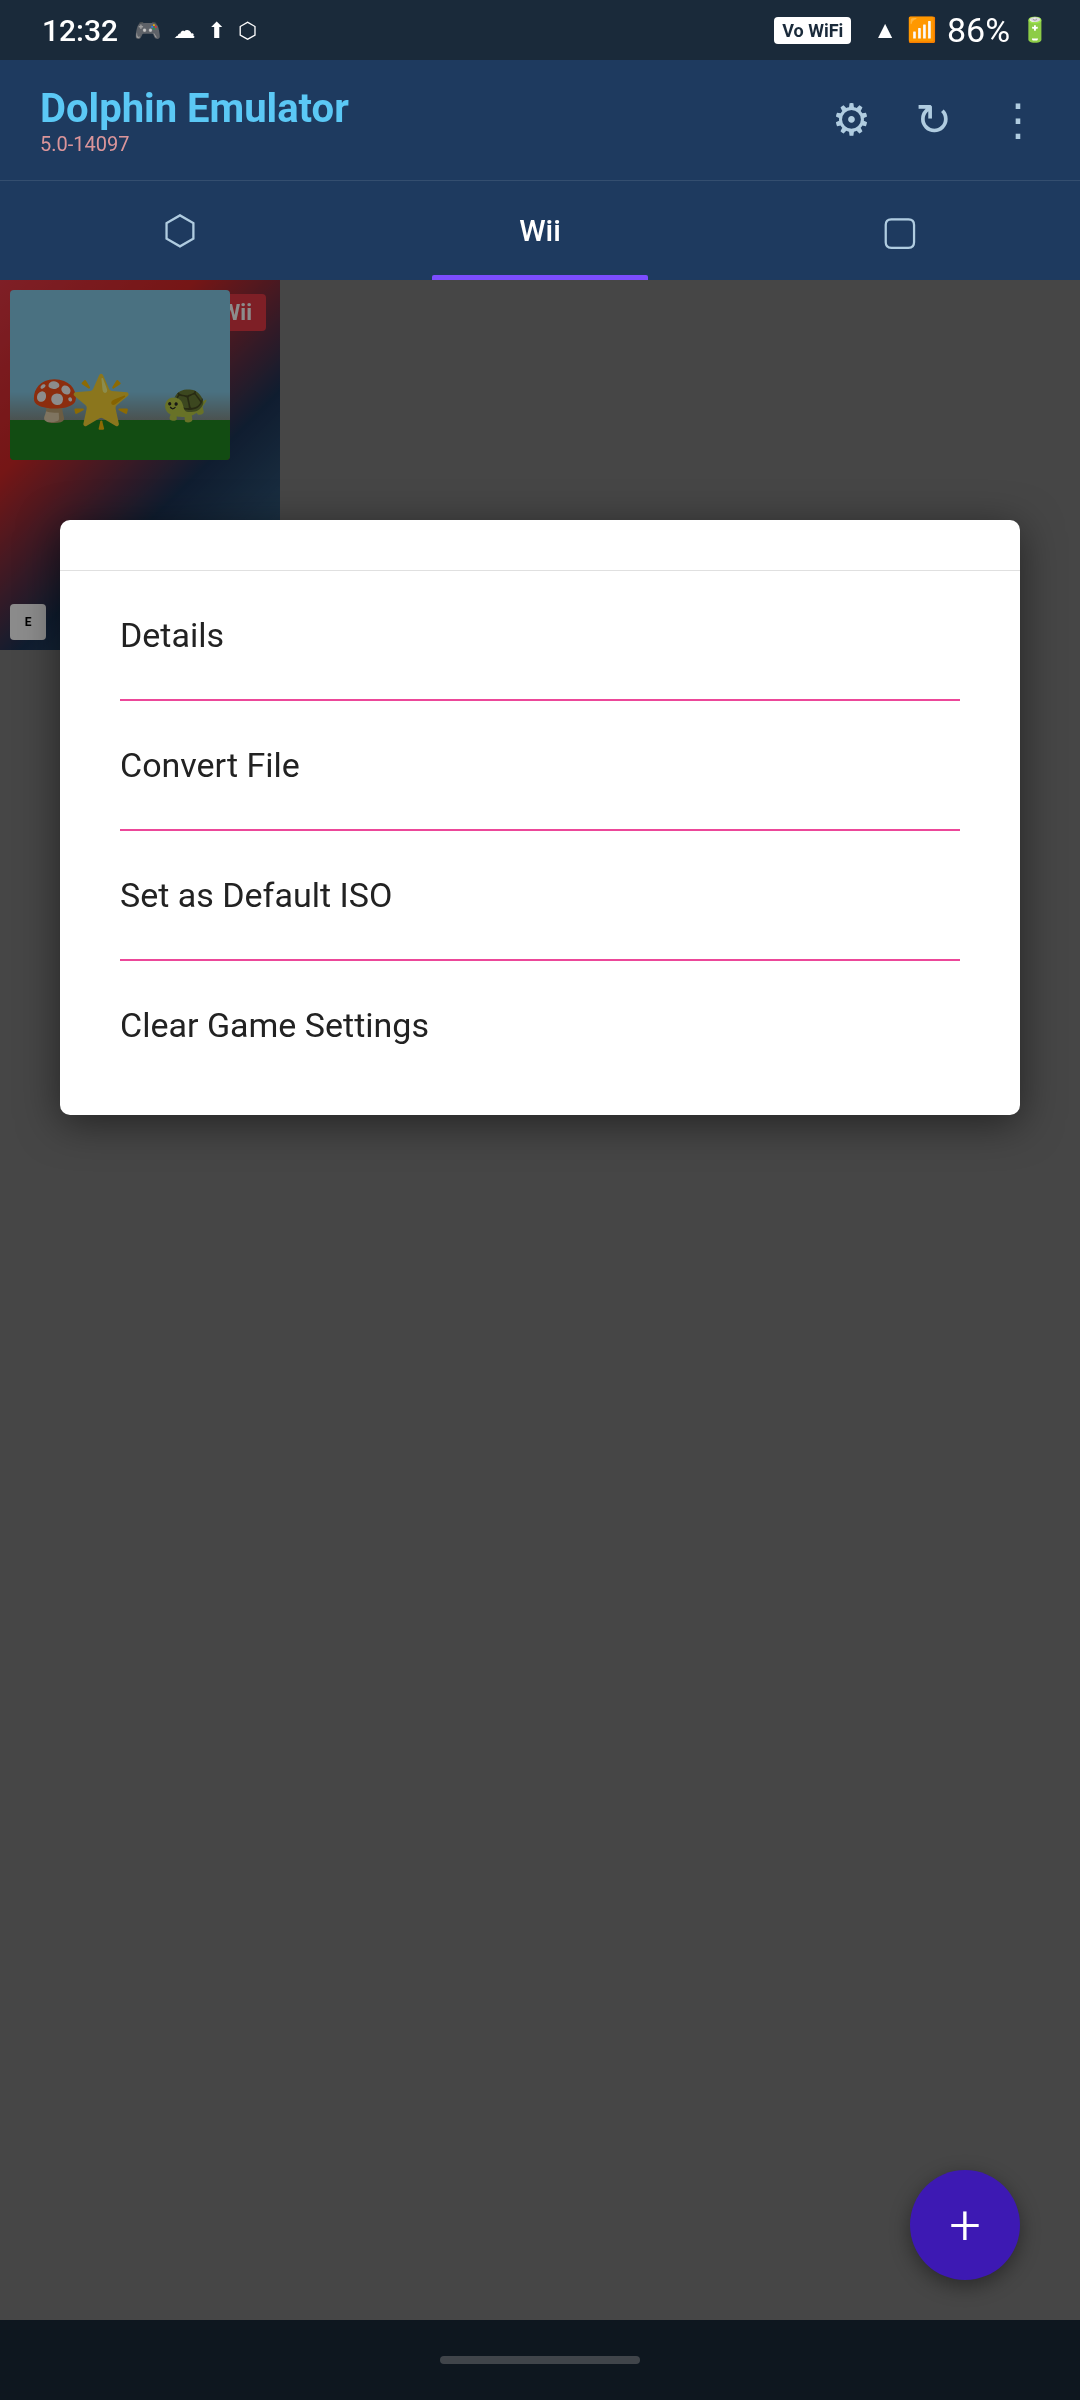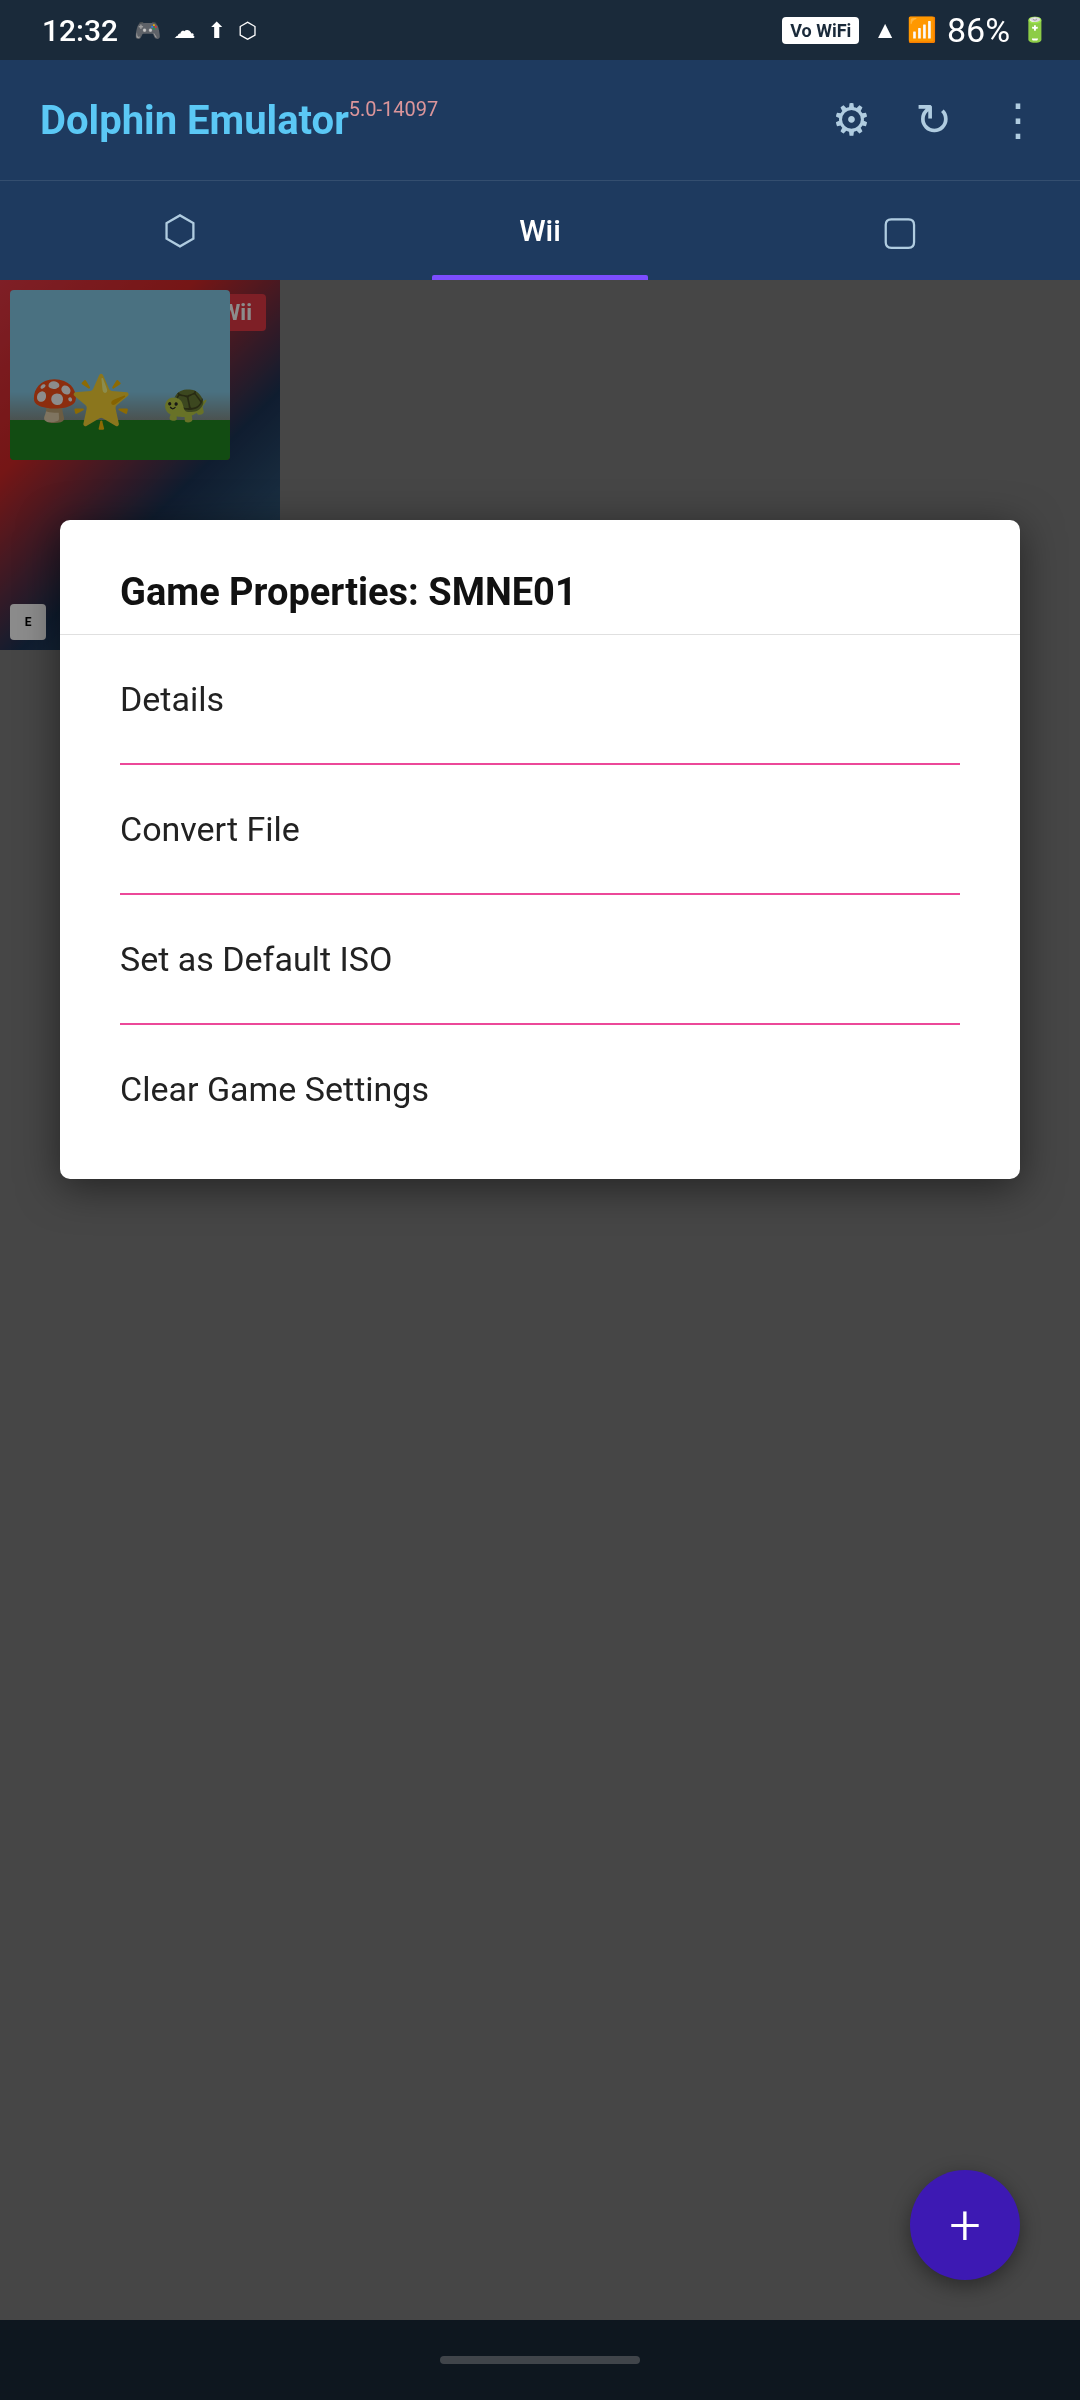--- a/index.html
+++ b/index.html
@@ -47,21 +47,21 @@
     }
 
     .status-icon {
       color: white;
       font-size: 22px;
     }
 
     .status-bar-right {
       display: flex;
       align-items: center;
-      gap: 14px;
+      gap: 22px;
     }
 
     .wifi-badge {
       background: white;
       color: #1a2a3a;
       font-size: 18px;
       font-weight: 700;
       padding: 3px 8px;
       border-radius: 4px;
     }
@@ -87,21 +87,21 @@
       display: flex;
       align-items: center;
       justify-content: space-between;
       padding: 0 40px;
       position: relative;
       z-index: 10;
     }
 
     .app-title-section {
       display: flex;
-      flex-direction: row;
+      flex-direction: column;
     }
 
     .app-title {
       color: #5bc8f5;
       font-size: 40px;
       font-weight: 700;
     }
 
     .app-version {
       color: #fca5a5;
@@ -366,21 +366,20 @@
       <div style="color:#ffd700;font-size:20px;font-weight:900;text-shadow:1px 1px 3px #000;">Wii</div>
     </div>
     <div style="position:absolute;bottom:10px;left:10px;background:#fff;width:36px;height:36px;border-radius:4px;display:flex;align-items:center;justify-content:center;">
       <span style="font-size:12px;font-weight:700;">E</span>
     </div>
   </div>
 
   <div class="overlay"></div>
 
   <div class="dialog">
-    <div class="dialog-title">Game Properties: SMNE01</div>
     <div class="dialog-divider"></div>
 
     <div class="dialog-item">
       <span>Details</span>
     </div>
     <div class="dialog-item">
       <span>Convert File</span>
     </div>
     <div class="dialog-item">
       <span>Set as Default ISO</span>

